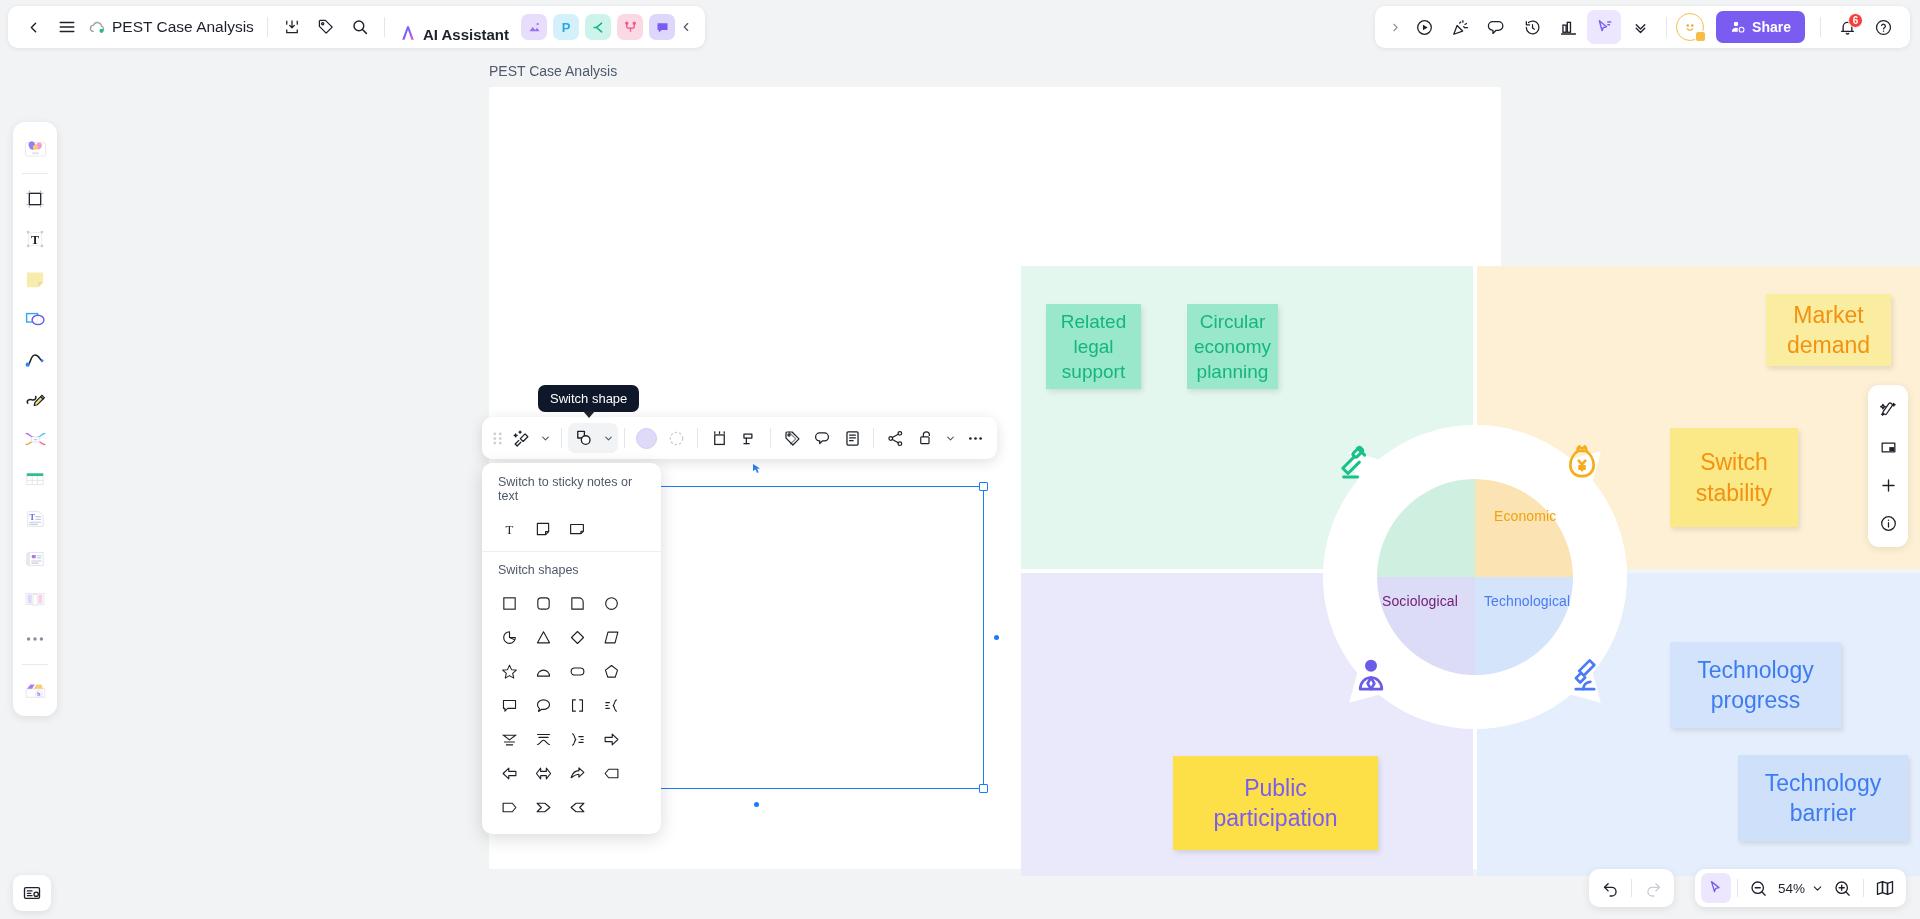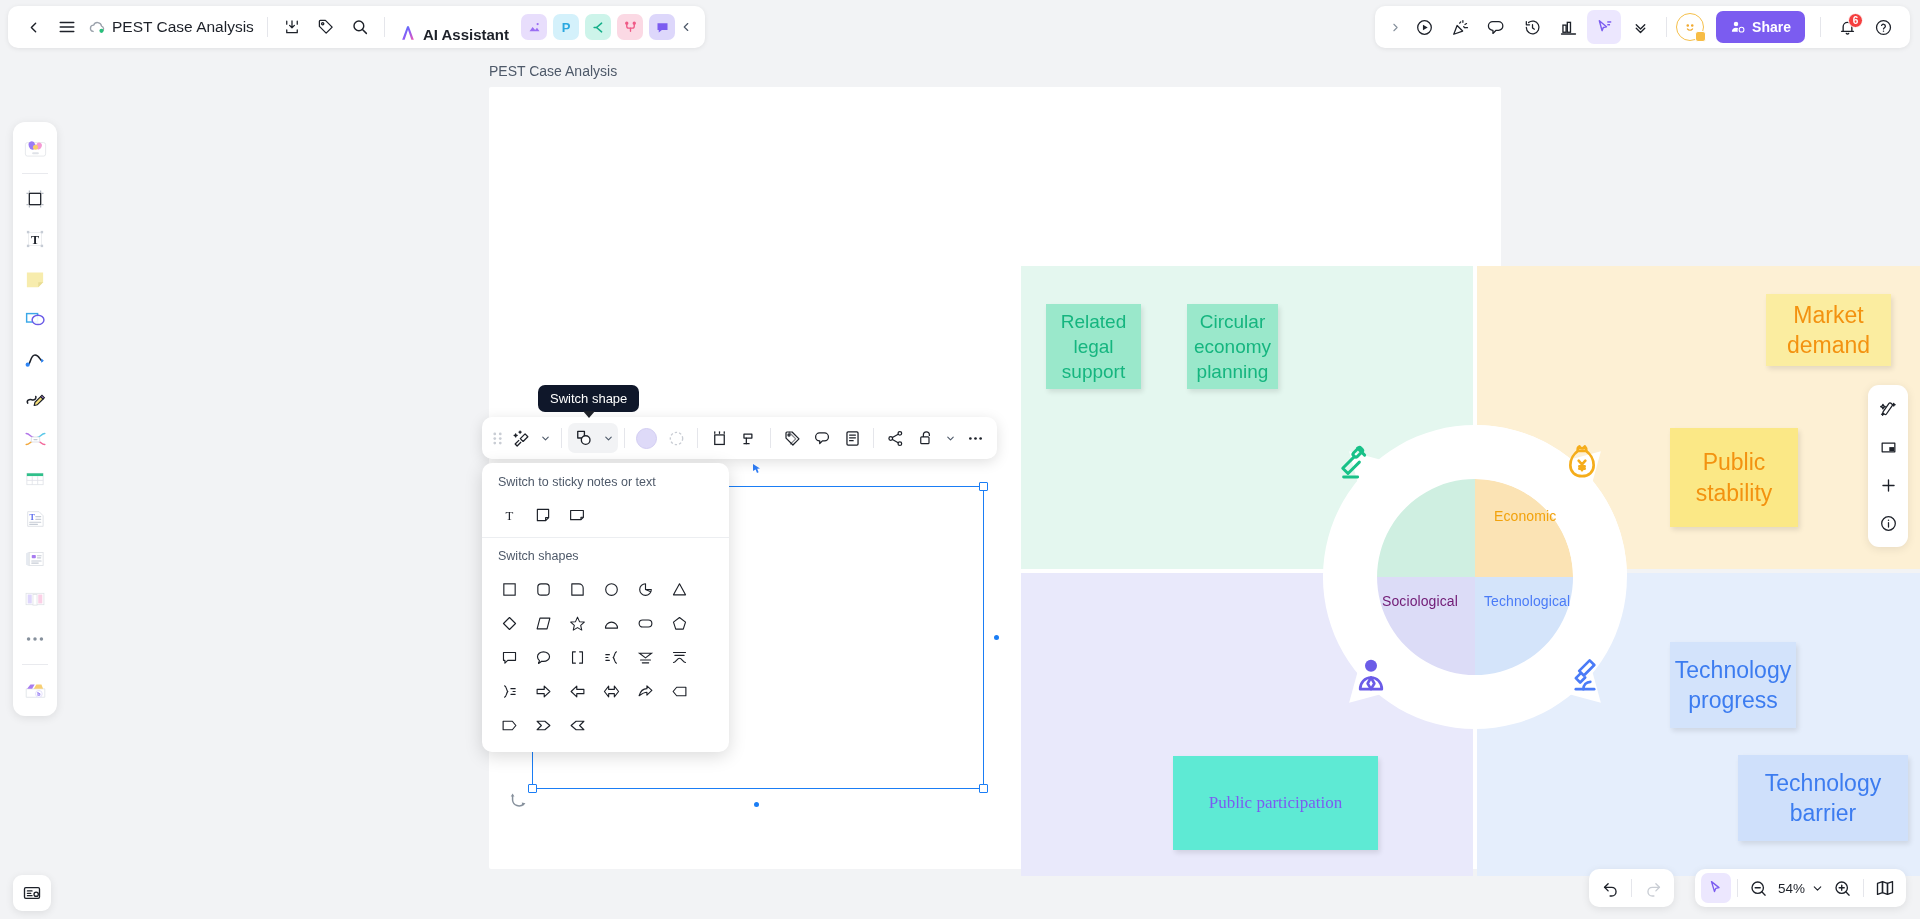--- a/index.html
+++ b/index.html
@@ -70,22 +70,22 @@
     text-align: center;
     line-height: 1.32;
     box-shadow: 2px 3px 5px rgba(0,0,0,.10);
     padding: 4px 6px;
     font-weight: 400;
   }
   #note-legal    { left: 557px; top: 217px; width: 95px; height: 85px;  background:#9ae8cb; color:#15b57f; font-size:19px; }
   #note-circular { left: 698px; top: 217px; width: 91px; height: 85px;  background:#9ae8cb; color:#15b57f; font-size:19px; }
   #note-market   { left: 1277px; top: 207px; width: 125px; height: 72px; background:#fbedа0; background:#fbeda0; color:#f39210; font-size:23px; }
   #note-supply   { left: 1181px; top: 341px; width: 128px; height: 99px; background:#fbe886; color:#f39210; font-size:23px; }
-  #note-public   { left: 684px; top: 669px; width: 205px; height: 94px; background:#5eead4; color:#7b5cf0; font-size:17px;font-family:Liberation Serif, serif; }
-  #note-techprog { left: 1181px; top: 555px; width: 126px; height: 86px; background:#d3e3fb; color:#3c7cf0; font-size:23px; }
+  #note-public   { left: 684px; top: 669px; width: 205px; height: 94px; background:#fde047; color:#7b5cf0; font-size:23px; }
+  #note-techprog { left: 1181px; top: 555px; width: 171px; height: 86px; background:#d3e3fb; color:#3c7cf0; font-size:23px; }
   #note-techbar  { left: 1249px; top: 668px; width: 170px; height: 86px; background:#cfe0fb; color:#3c7cf0; font-size:23px; }
 
   
   #selection-box {
     position: absolute; left: 532px; top: 486px;
     width: 452px; height: 303px;
     border: 1.5px solid #1a7df5;
     pointer-events: none;
   }
   .sel-handle {
@@ -250,21 +250,21 @@
   #switch-shape-tooltip::after {
     content: ''; position: absolute; left: 50%; bottom: -6px;
     transform: translateX(-50%);
     border-left: 6px solid transparent; border-right: 6px solid transparent;
     border-top: 7px solid #1d2129;
   }
 
   
   #shape-panel {
     position: absolute; left: 482px; top: 463px;
-    width: 247px; background: #fff; border-radius: 10px;
+    width: 179px; background: #fff; border-radius: 10px;
     box-shadow: 0 4px 18px rgba(0,0,0,.15);
     padding: 12px 0 10px 0; z-index: 50;
   }
   .sp-heading {
     font-size: 12.5px; color: #4e5969;
     padding: 0 16px 9px 16px;
   }
   .sp-row { display: flex; padding: 0 10px; gap: 0px; }
   .sp-cell {
     width: 34px; height: 34px; border-radius: 6px;
@@ -363,21 +363,21 @@
         </svg>
       </div>
 
       <div class="quad-label" id="label-economic">Economic</div>
       <div class="quad-label" id="label-sociological">Sociological</div>
       <div class="quad-label" id="label-technological">Technological</div>
 
       <div class="sticky" id="note-legal">Related legal support</div>
       <div class="sticky" id="note-circular">Circular economy planning</div>
       <div class="sticky" id="note-market">Market demand</div>
-      <div class="sticky" id="note-supply">Public stability</div>
+      <div class="sticky" id="note-supply">Switch stability</div>
       <div class="sticky" id="note-public">Public participation</div>
       <div class="sticky" id="note-techprog">Technology progress</div>
       <div class="sticky" id="note-techbar">Technology barrier</div>
     </div>
 
     <div id="selection-box">
       <div class="sel-handle tl"></div>
       <div class="sel-handle tr"></div>
       <div class="sel-handle bl"></div>
       <div class="sel-handle br"></div>

